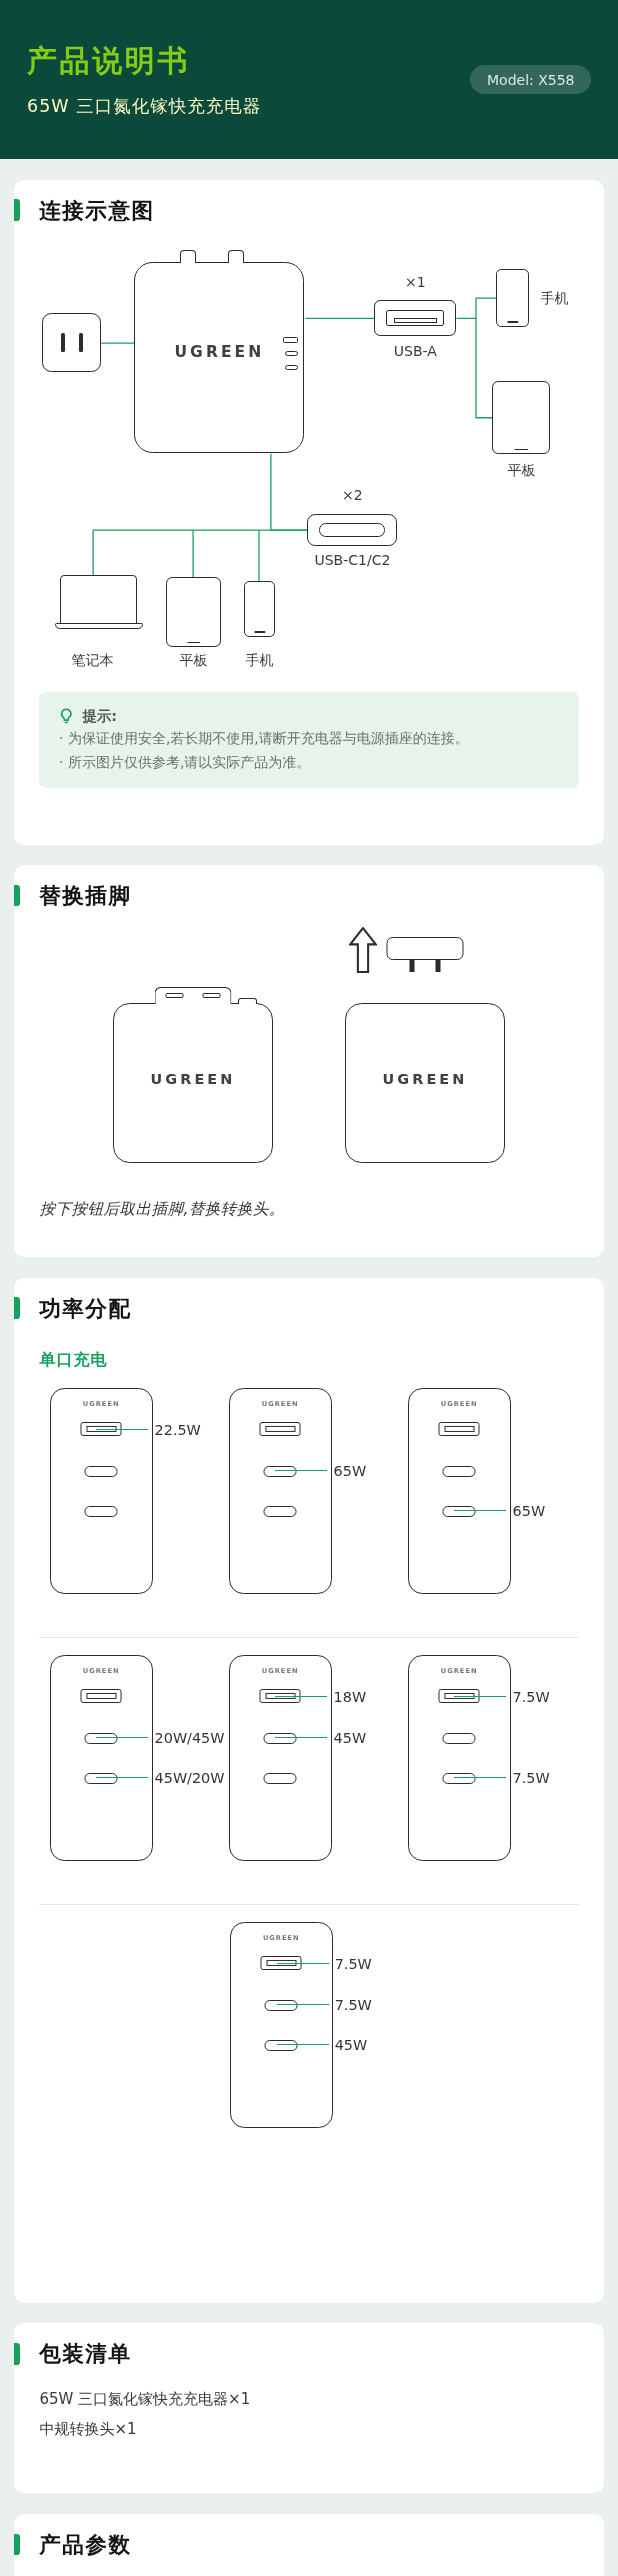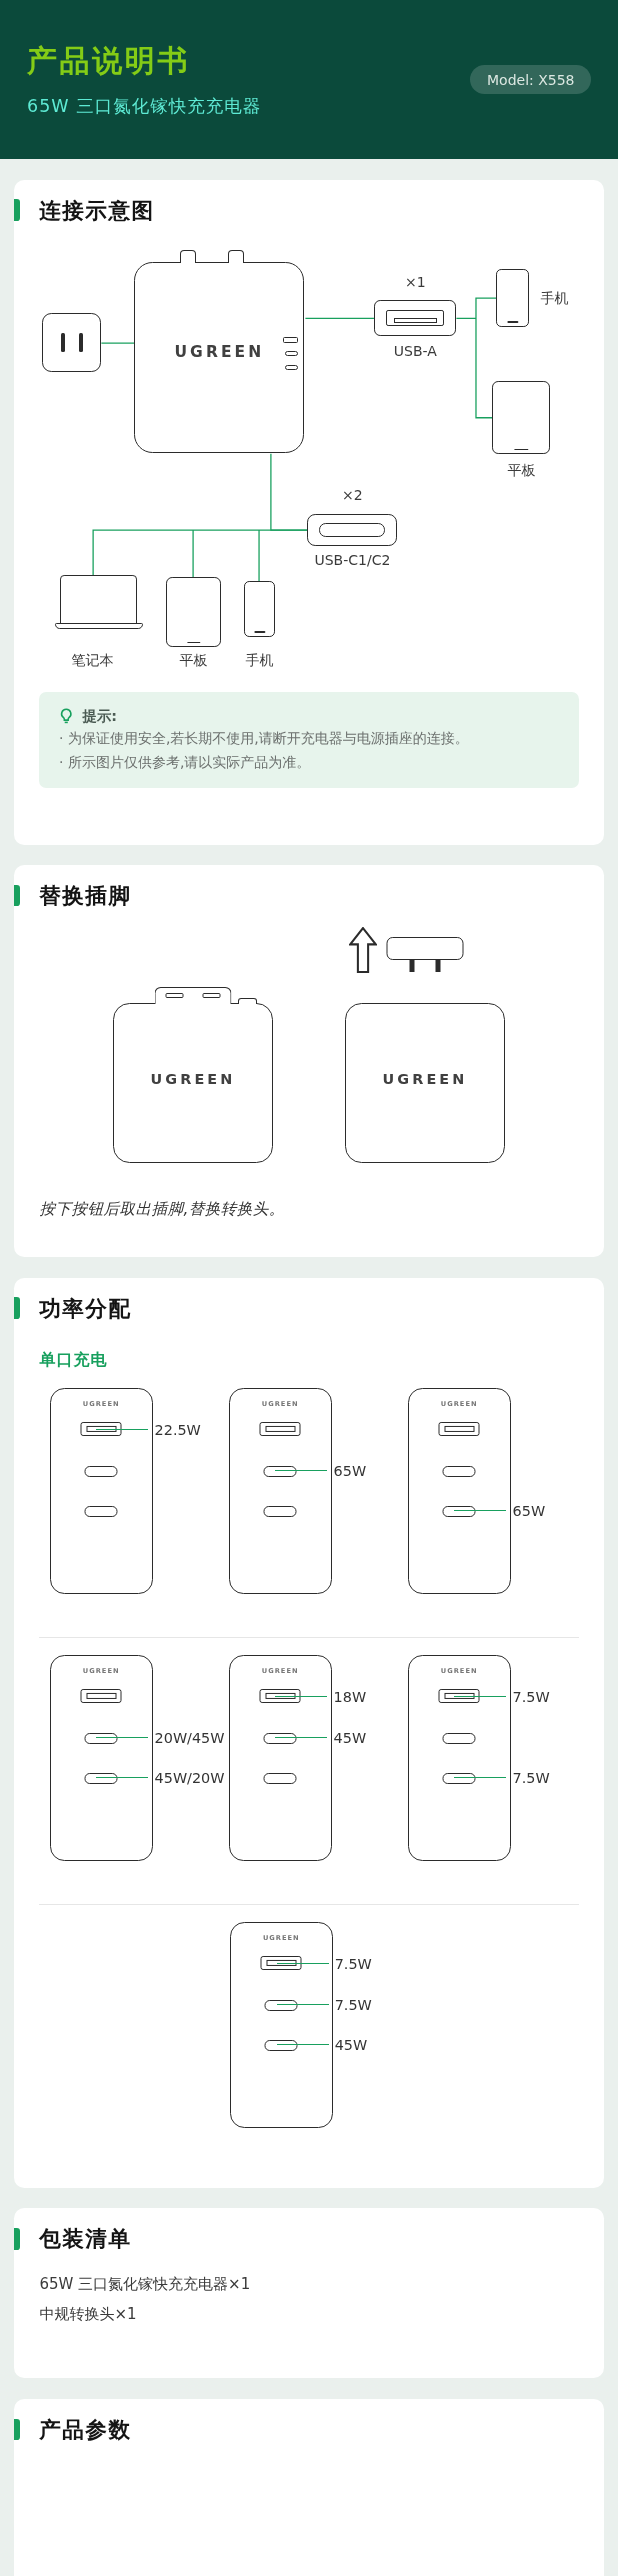--- a/index.html
+++ b/index.html
@@ -2,32 +2,32 @@
 <html style="font-size:8.2px"><head>
 <meta charset="utf-8">
 <style>
   * { margin:0; padding:0; box-sizing:border-box; }
   html,body { width:618px; background:#EAF0ED; font-family:"DejaVu Sans","Liberation Sans",sans-serif; }
   body { height:3541px; overflow:hidden; position:relative; }
 
   
   .header { height:159px; background:#0B4A3B; display:flex; align-items:center; justify-content:space-between; padding:0 27px; }
   .header-title { font-size:30px; font-weight:bold; color:#84cc16; letter-spacing:2.6px; margin-bottom:12.4px; }
-  .header-sub { font-size:17.5px; color:#5eead4; letter-spacing:1px; }
+  .header-sub { font-size:17.5px; color:#fef9c3; letter-spacing:1px; }
   .model-badge { background:rgba(255,255,255,0.16); color:#DCE8E2; font-size:14px; padding:6.2px 16.5px; border-radius:515px; white-space:nowrap; }
 
   
   .card { background:#fff; border-radius:10.3px; margin:20.6px 14.4px 0; padding:16px 25px; position:relative; }
   .sec-head { display:flex; align-items:center; margin-left:-25px; }
   .sec-bar { width:5.2px; height:21.6px; background:#18A05E; border-radius:0 3.1px 3.1px 0; margin-right:19.6px; }
   .sec-title { font-size:21.6px; font-weight:bold; color:#141414; letter-spacing:1.5px; }
 
   .card-connection { height:665px; }
   .card-pins { height:392px; }
-  .card-power { height:910px; }
+  .card-power { height:1025px; }
   .card-packing { height:170px; }
   .card-specs { height:376px; }
 
   
   .diagram { position:relative; height:438px; margin-top:16.5px; }
   .dlines { position:absolute; left:0; top:0; width:538px; height:438px; }
   .socket { position:absolute; left:3.1px; top:72px; width:59px; height:59px; border:1.5px solid #2B2B2B; border-radius:9.3px; background:#fff; display:flex; align-items:center; justify-content:center; gap:13.4px; }
   .slot { width:4.6px; height:19.6px; background:#2B2B2B; border-radius:1.5px; }
   .charger-big { position:absolute; left:95px; top:20.6px; width:170px; height:191px; border:1.5px solid #2B2B2B; border-radius:18.5px; background:#fff; }
   .pin-tab { position:absolute; top:-12.4px; width:15.5px; height:12.4px; border:1.5px solid #2B2B2B; border-bottom:none; border-radius:4.1px 4.1px 0 0; background:#fff; }

